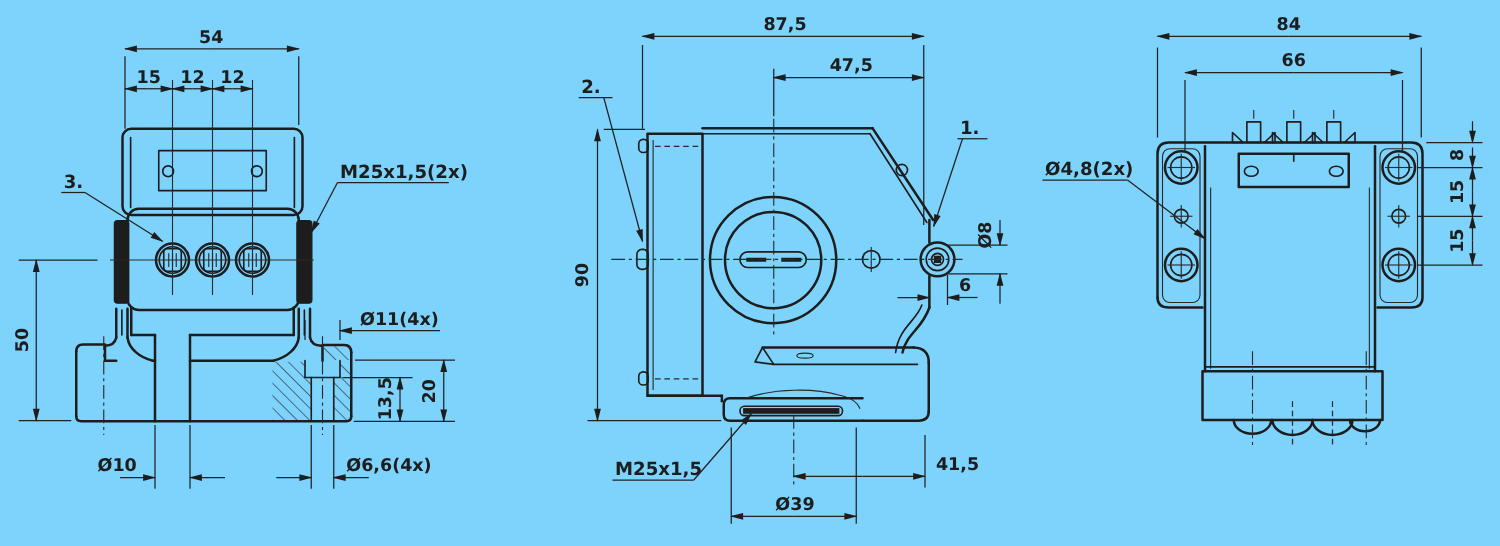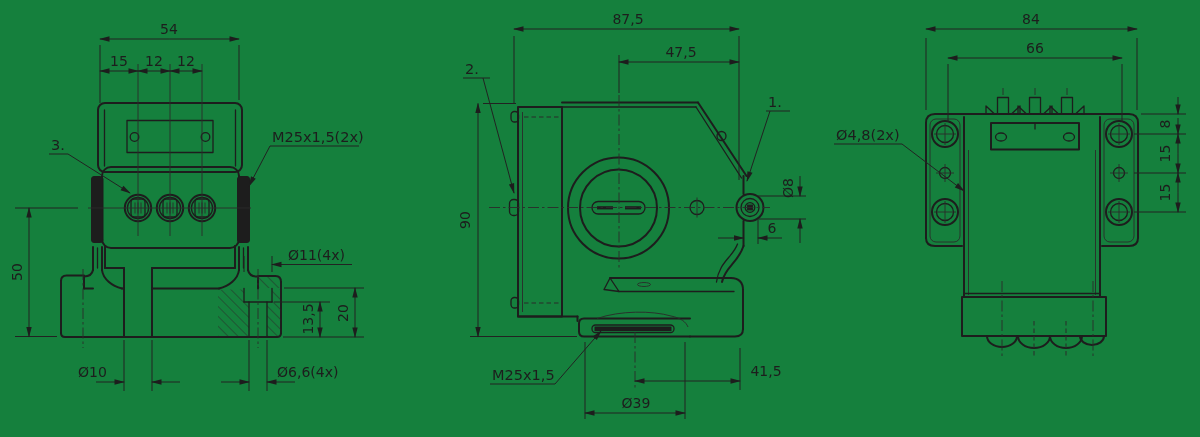--- a/index.html
+++ b/index.html
@@ -1,16 +1,16 @@
 <!DOCTYPE html>
 <html><head>
 <meta charset="utf-8">
 <style>
   html,body{margin:0;padding:0;background:#ffffff;}
-  .stage{width:1200px;height:437px;background:#15803d;position:relative;overflow:hidden;}
+  .stage{width:1200px;height:437px;background:#7dd3fc;position:relative;overflow:hidden;font-weight:bold;}
   svg{display:block;}
   .b{fill:none;stroke:#1d1d1d;stroke-width:2;stroke-linecap:round;stroke-linejoin:round;}
   .m{fill:none;stroke:#1d1d1d;stroke-width:1.3;stroke-linecap:round;stroke-linejoin:round;}
   .t{fill:none;stroke:#2a2a2a;stroke-width:0.9;}
   .dim{fill:none;stroke:#222222;stroke-width:1;}
   .cl{fill:none;stroke:#2a2a2a;stroke-width:0.9;stroke-dasharray:11 3 2.5 3;}
   .dsh{fill:none;stroke:#2a2a2a;stroke-width:1;stroke-dasharray:4.5 3;}
   .dark{fill:#1d1d1d;stroke:#1d1d1d;stroke-width:1;}
   text{font-family:"DejaVu Sans","Liberation Sans",sans-serif;font-size:14px;fill:#1d1d1d;}
   .lbl{font-size:14.5px;}

